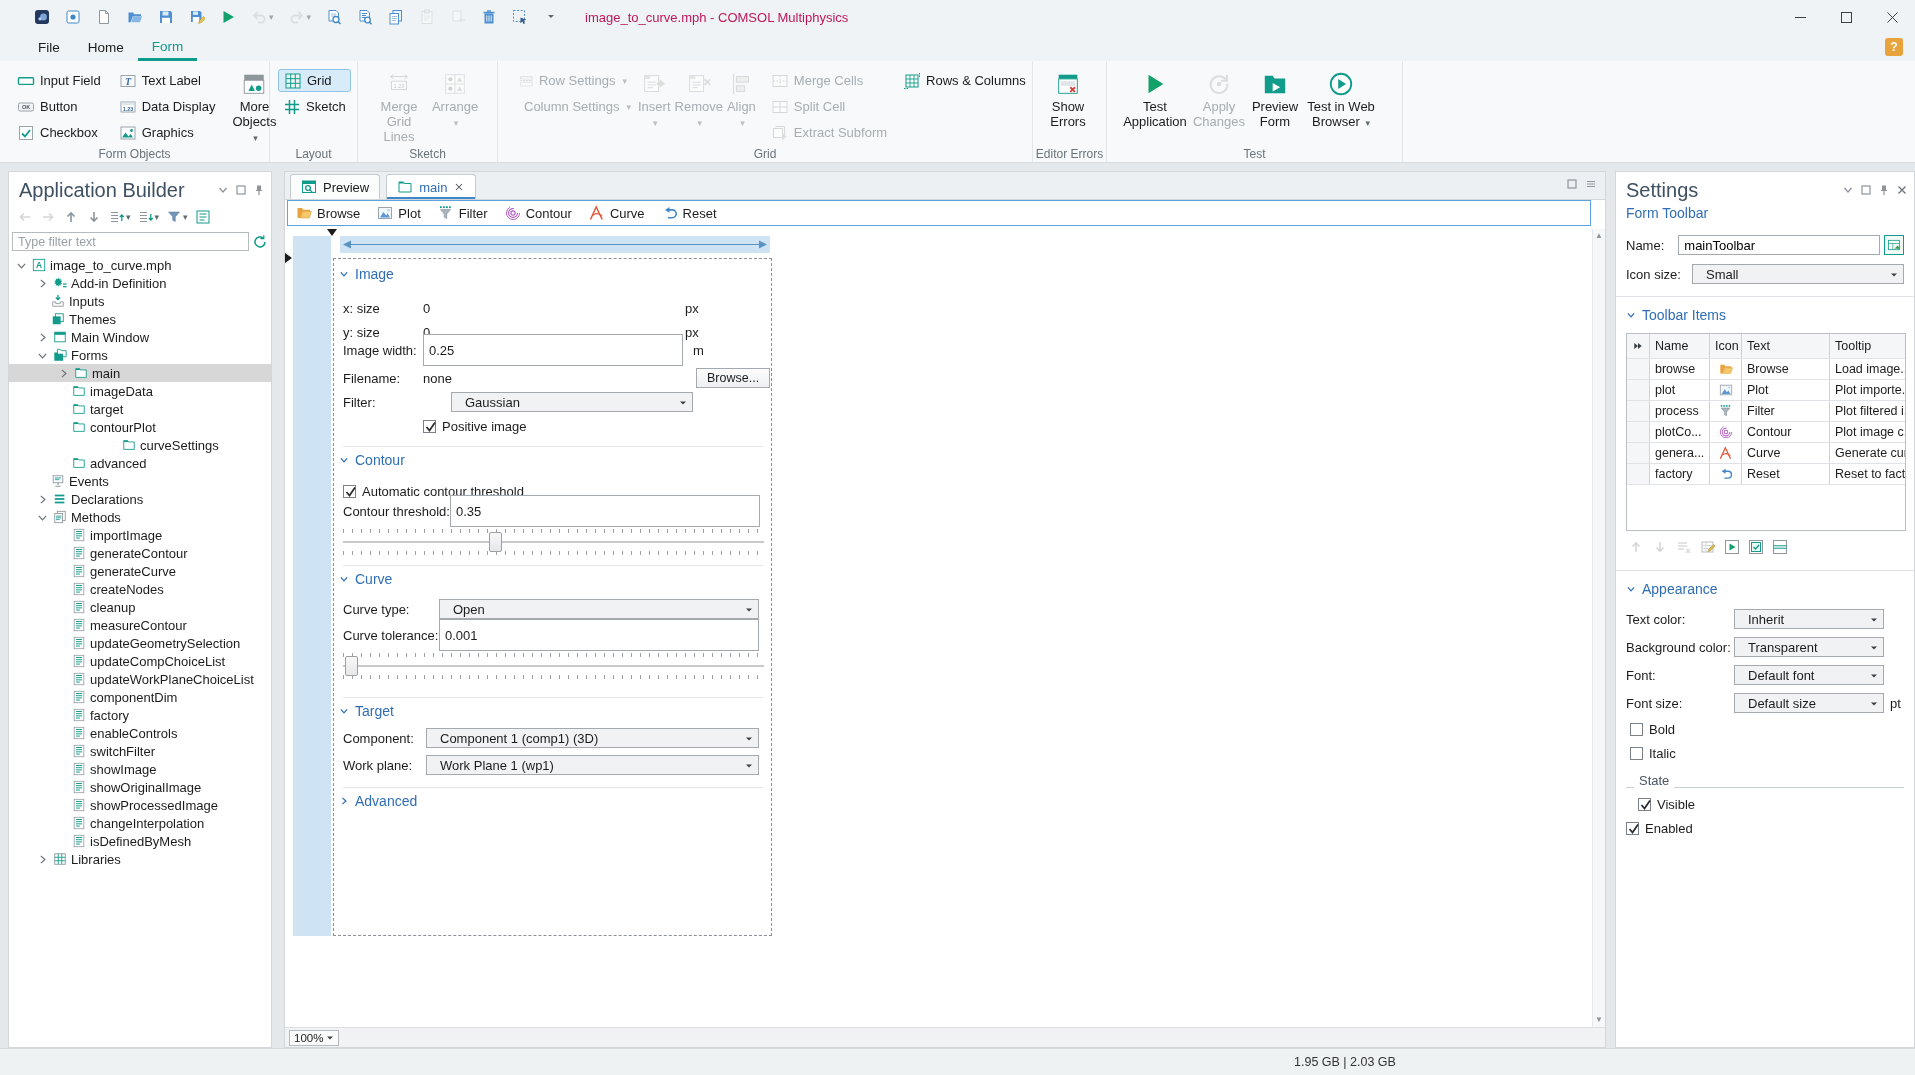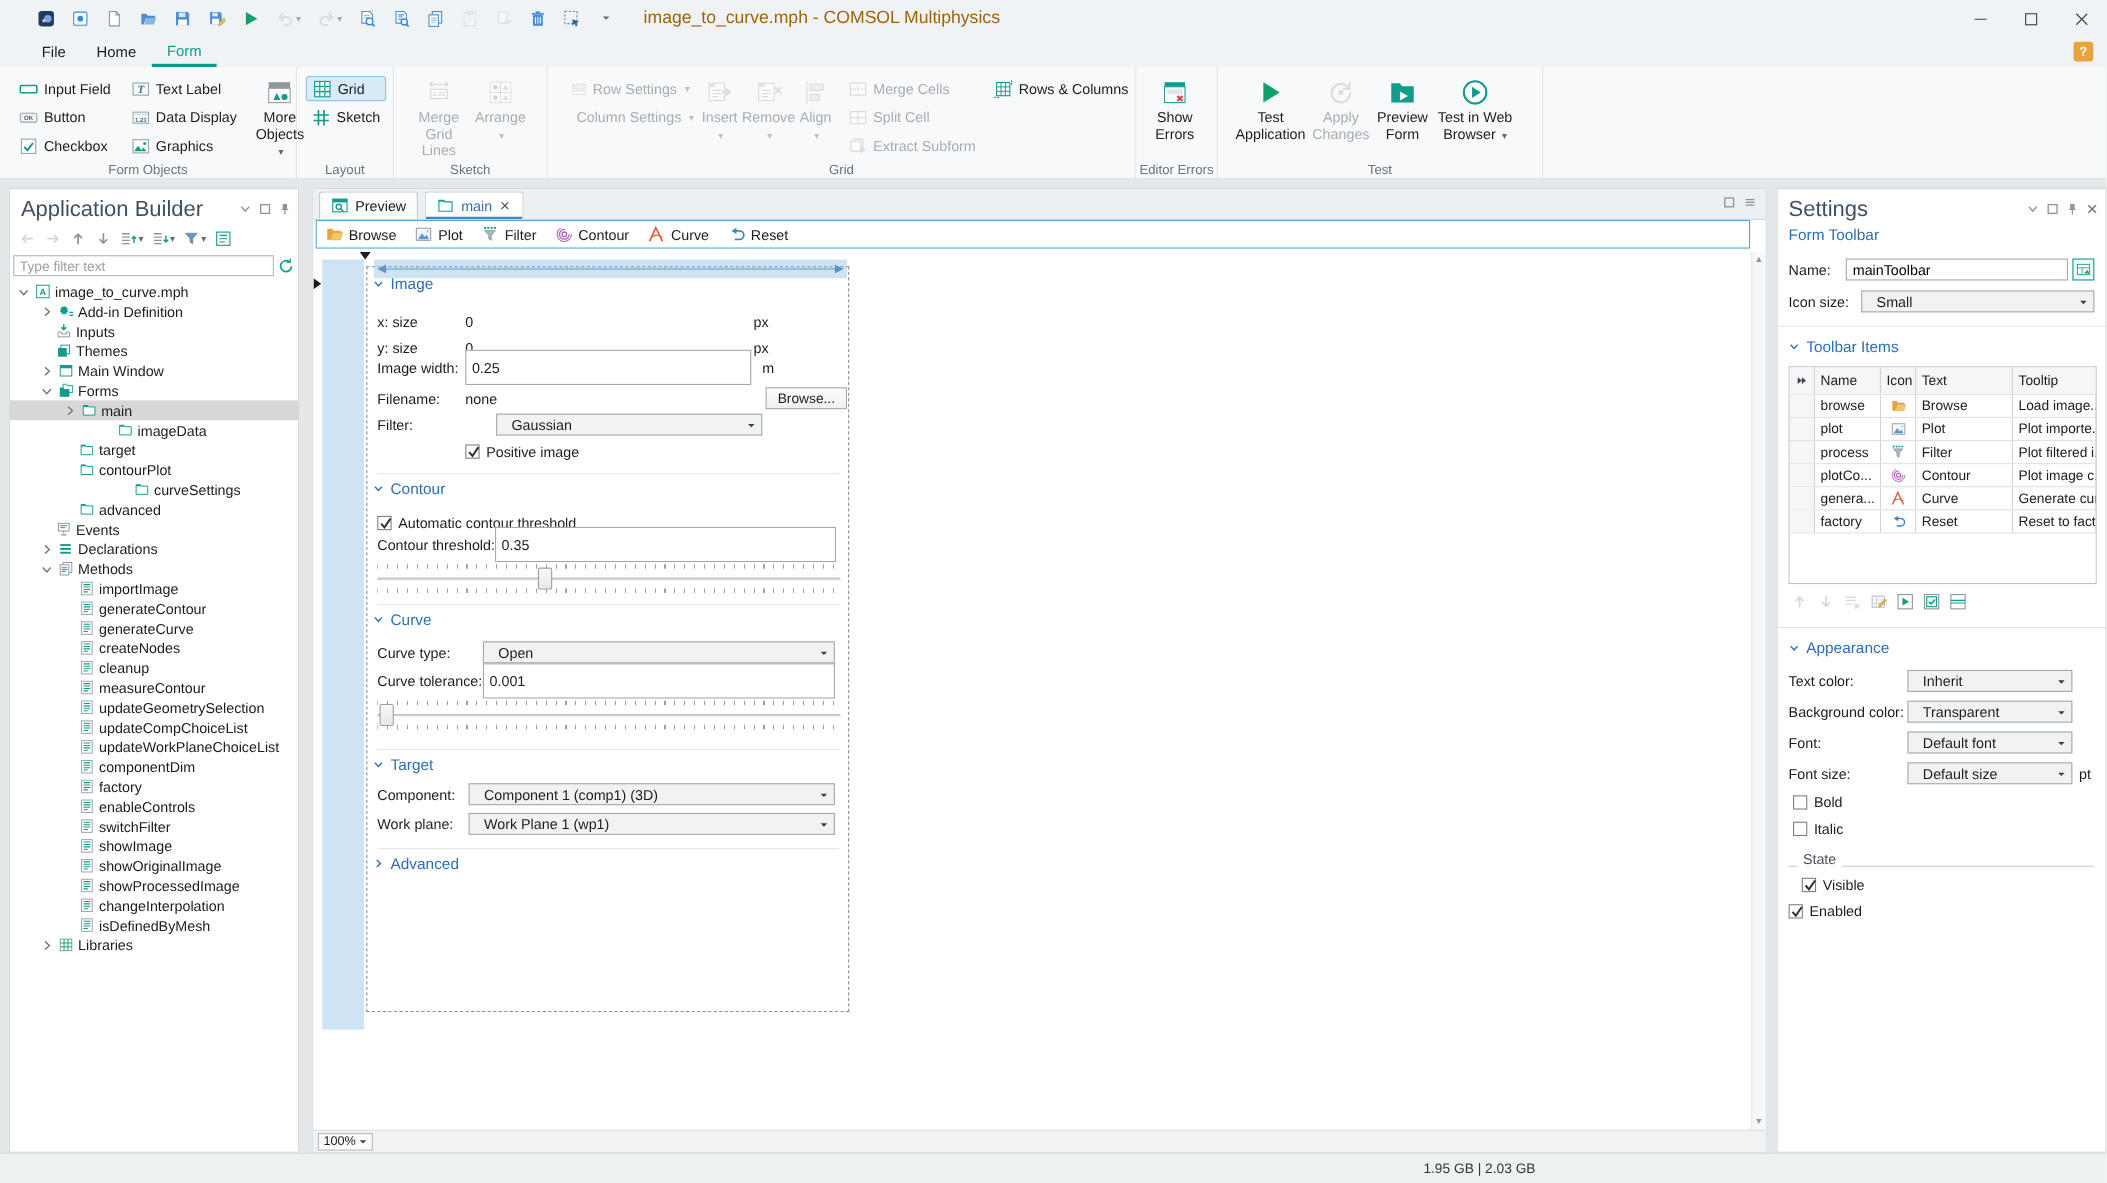--- a/index.html
+++ b/index.html
@@ -9,21 +9,21 @@
   .icon svg{width:100%;height:100%;display:block}
   .i10{width:10px;height:10px}.i12{width:12px;height:12px}.i13{width:13px;height:13px}
   .i14{width:14px;height:14px}.i16{width:16px;height:16px}.i18{width:18px;height:18px}
   .i26{width:26px;height:26px}
   
   .titlebar{position:absolute;left:0;top:0;width:1915px;height:34px;background:#eff3f5;display:flex;align-items:center}
   .qat{display:flex;align-items:center;gap:15px;padding-left:34px}
   .qat-btn{display:flex;align-items:center;gap:2px;cursor:default}
   .qat-btn.disabled{opacity:.55;filter:grayscale(1)}
   .qcaret{font-size:9px;color:#5f6a70}
-  .win-title{margin-left:26px;font-size:16px;color:#a16207}
+  .win-title{margin-left:26px;font-size:13px;color:#be185d}
   .win-controls{position:absolute;right:0;top:0;height:34px;display:flex}
   .win-btn{width:46px;height:34px;display:flex;align-items:center;justify-content:center}
   
   .menubar{position:absolute;left:0;top:34px;width:1915px;height:27px;background:#eff3f5;display:flex;align-items:stretch;padding-left:24px}
   .menu-tab{padding:0 14px;display:flex;align-items:center;font-size:13.5px;color:#1c1c1c}
   .menu-tab.active{color:#0f9b8b;border-bottom:3px solid #0f9b8b;padding-bottom:0}
   .help-btn{position:absolute;right:12px;top:4px;width:18px;height:18px;background:#e8a33c;border-radius:3px;color:#fff;font-weight:bold;font-size:12px;display:flex;align-items:center;justify-content:center}
   
   .ribbon{position:absolute;left:0;top:61px;width:1915px;height:102px;background:#f7f9fa;border-bottom:1px solid #d9dcde;display:flex}
   .rgroup{position:relative;height:100%;border-right:1px solid #e3e6e8;padding:5px 8px 14px;display:flex;align-items:flex-start}
@@ -61,21 +61,21 @@
   .tab.active .tab-label{color:#2f6eb5}
   .editor-corner{position:absolute;right:8px;top:6px;display:flex;gap:7px}
   .ftbar{position:relative;height:28px;background:#fff}
   .ftbar-box{position:absolute;left:2px;right:14px;top:0;bottom:2px;border:1px solid #5ba3dd;display:flex;align-items:center;gap:17px;padding-left:8px}
   .ftb-btn{display:flex;align-items:center;gap:5px}
   .canvas{position:absolute;left:0;right:0;top:57px;bottom:20px;background:#fff;overflow:hidden}
   .blue-col{position:absolute;left:8px;top:7px;width:38px;height:700px;background:#cee4f5}
   .blue-strip{position:absolute;left:55px;top:7px;width:430px;height:17px;background:#cee4f5}
   .marker-down{position:absolute;left:42px;top:0;width:0;height:0;border-left:5px solid transparent;border-right:5px solid transparent;border-top:7px solid #1c1c1c}
   .marker-right{position:absolute;left:0;top:24px;width:0;height:0;border-top:5px solid transparent;border-bottom:5px solid transparent;border-left:7px solid #1c1c1c}
-  .form-box{position:absolute;left:48px;top:13px;width:439px;height:678px;border:1px dashed #8c9196}
+  .form-box{position:absolute;left:48px;top:29px;width:439px;height:678px;border:1px dashed #8c9196}
   .sec-head{position:absolute;left:5px;display:flex;align-items:center;gap:6px;color:#2f6eb5;font-size:14px}
   .frow{position:absolute;left:9px;right:8px;height:20px;display:flex;align-items:center}
   .flabel{flex:none}
   .lw80{width:80px}.lw96{width:96px}.lw107{width:107px}.lw83{width:83px}
   .fval{flex:none}
   .tin{height:32px;border:1px solid #a3a9ad;background:#fff;padding:0 5px;font-size:13px;font-family:"Liberation Sans",sans-serif;color:#1c1c1c}
   .dd{position:relative;background:#f1f2f3;border:1px solid #a3a9ad;height:20px;display:flex;align-items:center;padding:0 18px 0 13px;white-space:nowrap}
   .dd .ddc{position:absolute;right:5px;top:6px}
   .btn{height:20px;border:1px solid #a3a9ad;background:linear-gradient(#fdfdfd,#eef0f1);padding:0 10px;font-size:12.5px;display:flex;align-items:center}
   .cb{width:13px;height:13px;border:1px solid #7a8187;background:#fff;flex:none;position:relative}
@@ -768,21 +768,21 @@
           </svg>
         </span>
         <span class="icon i14">
           <svg viewBox="0 0 16 16">
             <path d="M2 3h4.5l1 1.5H14V13H2z" fill="#fff" stroke="#109b8b"></path>
             <path d="M2 3h4.5l1 1.5H2z" fill="#109b8b"></path>
           </svg>
         </span>
         <span class="tlabel">main</span>
       </div>
-      <div class="trow" style=" justify-content: center;">
+      <div class="trow" style="padding-left: 48px;">
         <span class="texp"></span>
         <span class="icon i14">
           <svg viewBox="0 0 16 16">
             <path d="M2 3h4.5l1 1.5H14V13H2z" fill="#fff" stroke="#109b8b"></path>
             <path d="M2 3h4.5l1 1.5H2z" fill="#109b8b"></path>
           </svg>
         </span>
         <span class="tlabel">imageData</span>
       </div>
       <div class="trow" style="padding-left: 48px;">

